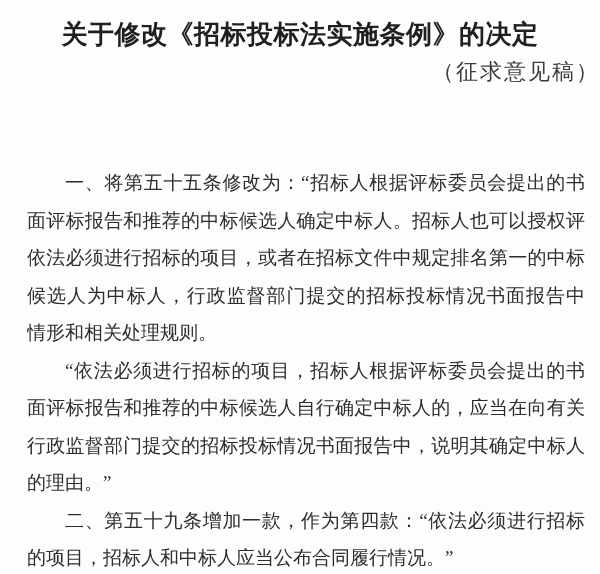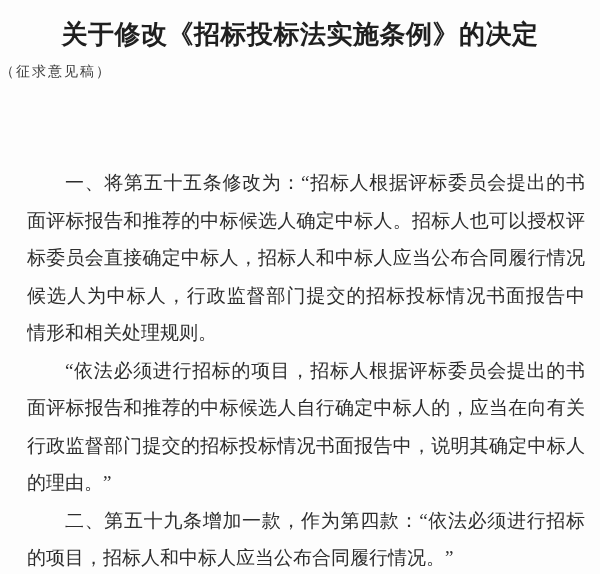--- a/index.html
+++ b/index.html
@@ -18,22 +18,22 @@
     text-align: center;
     font-family: "Liberation Sans", sans-serif;
     font-weight: 700;
     font-size: 26px;
     line-height: 32px;
     letter-spacing: 0.5px;
     color: #1f1f1f;
   }
   .subtitle {
     margin-top: 10px;
-    text-align: left;
-    font-size: 14px;
+    text-align: right;
+    font-size: 22px;
     line-height: 24px;
     letter-spacing: 2px;
     color: #3c3c3c;
   }
   .doc-body {
     margin-top: 80px;
     padding: 0 15px 0 18px;
     font-size: 19px;
     color: #2d2d2d;
     margin-left: 9px;
@@ -54,21 +54,21 @@
 </style>
 </head>
 <body>
 
 <div class="page">
   <h1 class="title">关于修改《招标投标法实施条例》的决定</h1>
   <div class="subtitle">（征求意见稿）</div>
   <div class="doc-body">
     <div class="line indent fill">一、将第五十五条修改为：“招标人根据评标委员会提出的书</div>
     <div class="line fill">面评标报告和推荐的中标候选人确定中标人。招标人也可以授权评</div>
-    <div class="line fill">标委员会直接确定中标人，招标人和中标人应当公布合同履行情况</div>
+    <div class="line fill">依法必须进行招标的项目，或者在招标文件中规定排名第一的中标</div>
     <div class="line fill">候选人为中标人，行政监督部门提交的招标投标情况书面报告中</div>
     <div class="line">情形和相关处理规则。</div>
     <div class="line indent fill">“依法必须进行招标的项目，招标人根据评标委员会提出的书</div>
     <div class="line fill">面评标报告和推荐的中标候选人自行确定中标人的，应当在向有关</div>
     <div class="line fill">行政监督部门提交的招标投标情况书面报告中，说明其确定中标人</div>
     <div class="line">的理由。”</div>
     <div class="line indent fill">二、第五十九条增加一款，作为第四款：“依法必须进行招标</div>
     <div class="line">的项目，招标人和中标人应当公布合同履行情况。”</div>
   </div>
 </div>

